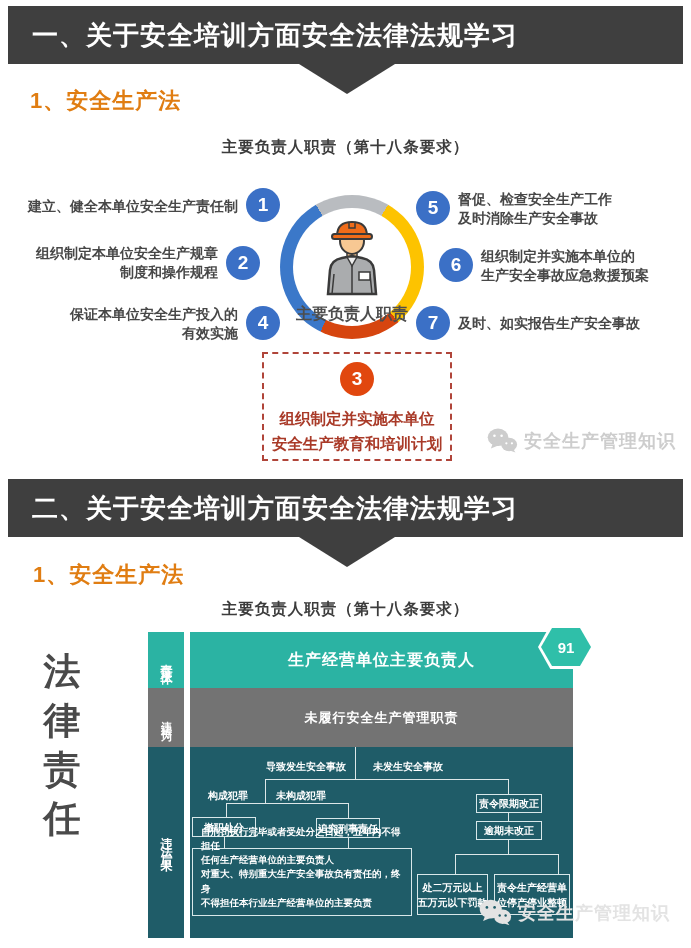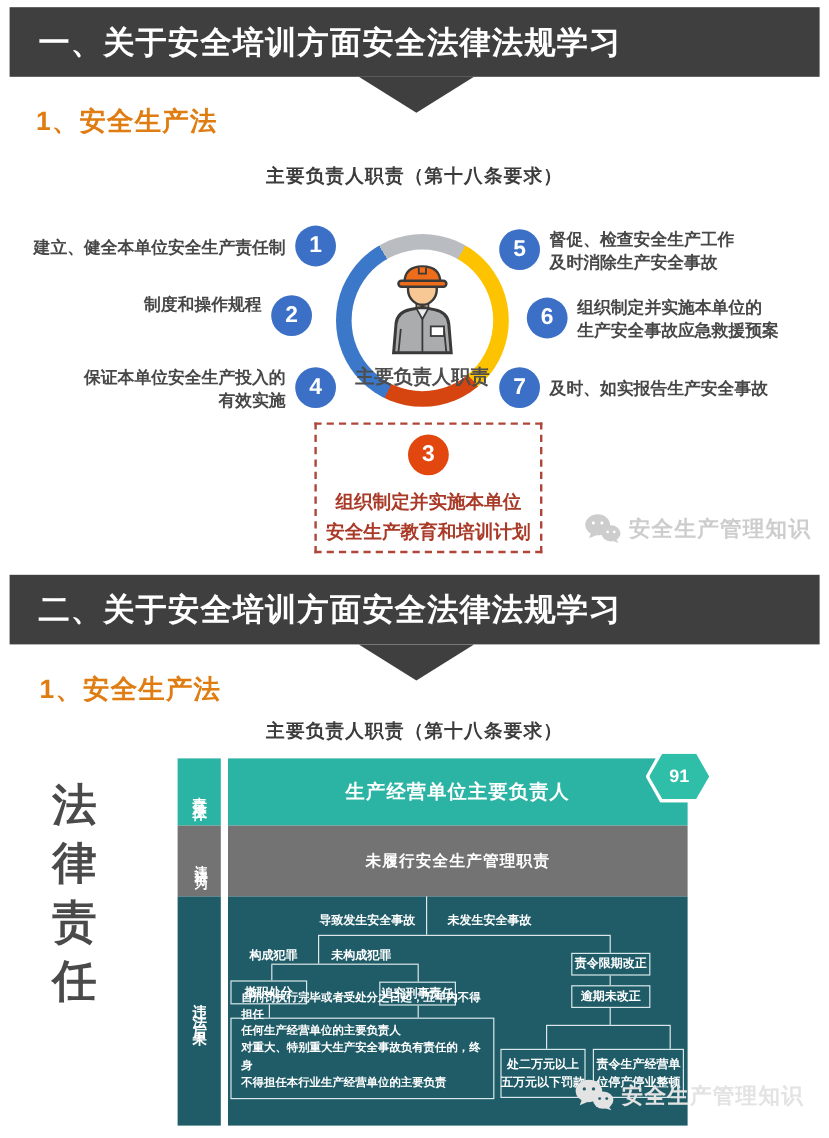--- a/index.html
+++ b/index.html
@@ -60,20 +60,21 @@
   <div class="abs dtitle" style="top:137px;">主要负责人职责（第十八条要求）</div>
 
   <div class="abs duty tr" style="left:8px;top:197px;width:230px;">
     <div>建立、健全本单位安全生产责任制</div>
   </div>
   <div class="abs num" style="left:246px;top:188px;">
     <span>1</span>
   </div>
 
   <div class="abs duty tr" style="left:8px;top:244px;width:210px;">
+    <div>组织制定本单位安全生产规章</div>
     <div>制度和操作规程</div>
   </div>
   <div class="abs num" style="left:226px;top:246px;">
     <span>2</span>
   </div>
 
   <div class="abs duty tr" style="left:8px;top:305px;width:230px;">
     <div>保证本单位安全生产投入的</div>
     <div>有效实施</div>
   </div>

